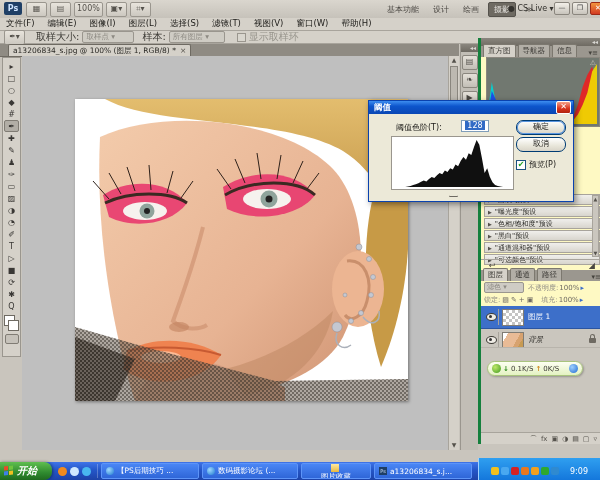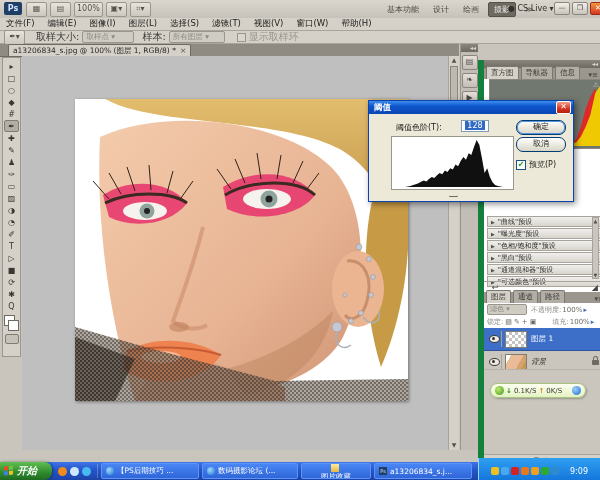--- a/index.html
+++ b/index.html
@@ -43,21 +43,21 @@
   
   #statusrow{left:0;top:450px;width:459px;height:12px;background:#d5d1c9;border-top:1px solid #a8a49c;display:flex;align-items:center;box-sizing:border-box;}
   #minichip{display:flex;align-items:center;margin-left:4px;height:10px;background:#b8b4ac;border:1px solid #8a867e;padding:0 1px;}
   .chipbtn{width:9px;height:8px;background:linear-gradient(#efece5,#c8c4bc);border:1px solid #8a867e;margin-left:1px;font-size:6px;line-height:7px;text-align:center;color:#444;}
   #docinfo{font-size:7.5px;color:#2a2925;margin-left:8px;white-space:nowrap;}
   #hscroll{position:absolute;left:218px;top:1px;width:230px;height:10px;background:#cac6be;border:1px solid #a8a49c;display:flex;align-items:center;font-size:6px;color:#55524c;box-sizing:border-box;}
   
   #iconstrip{left:460px;top:44px;width:18px;height:406px;background:#c2beb6;border-left:1px solid #9a968e;box-sizing:border-box;}
   .striphead{height:8px;background:linear-gradient(#8a867e,#6e6a62);color:#d8d6d2;font-size:6px;text-align:right;padding-right:2px;line-height:8px;}
   .stripbtn{width:14px;height:13px;margin:3px auto 0;background:linear-gradient(#e4e0d8,#c2beb6);border:1px solid #8a867e;border-radius:2px;font-size:8px;text-align:center;line-height:12px;color:#4a4742;}
-  #panelcol{left:478px;top:60px;width:122px;height:406px;background:#ffffff;border-left:6px solid #15803d;box-sizing:border-box;}
+  #panelcol{left:478px;top:38px;width:122px;height:406px;background:#fef9c3;border-left:3px solid #15803d;box-sizing:border-box;}
   .tabs{display:flex;height:11px;background:#9b978f;align-items:flex-end;}
   .ptab{font-size:7.5px;padding:1px 4px;color:#35332f;background:#b2aea6;border:1px solid #7c786f;border-bottom:none;border-radius:2px 2px 0 0;margin-left:2px;white-space:nowrap;}
   .ptab.active{background:#d5d1c9;}
   .panelmenu{margin-left:auto;color:#44423d;font-size:7px;padding-right:2px;}
   #histobox{left:5px;top:19px;width:112px;height:68px;background:#717870;border:1px solid #8a867e;}
   #warn{right:3px;top:1px;color:#c8c4bc;font-size:7px;}
   
   .preset{height:9px;margin:1px 3px 0 3px;background:linear-gradient(#f0efec,#d8d5cd);border:1px solid #a8a49c;display:flex;align-items:center;font-size:7px;color:#2a2925;padding-left:3px;white-space:nowrap;}
   .preset .tri{color:#55524c;font-size:5px;margin-right:3px;}
   #presetscroll{position:absolute;right:1px;top:157px;width:7px;height:62px;background:#cac6be;border:1px solid #a8a49c;font-size:5px;text-align:center;color:#55524c;box-sizing:border-box;}
@@ -361,21 +361,21 @@
         </div>
       <div class="lrow">
         <span class="dropdown" style="width:34px;"><span>滤色</span> ▾</span>
         <span style="margin-left:4px;">不透明度:</span>
         <span style="margin-left:1px;color:#6e6a62;">100%</span>
         <span style="color:#3d6fc9;margin-left:1px;">▸</span>
       </div>
       <div class="lrow">
         <span>锁定:</span>
         <span id="lockicons" style="margin-left:2px;"><span class="lockic">▨</span><span class="lockic">✎</span><span class="lockic">+</span><span class="lockic">▣</span></span>
-        <span style="margin-left:14px;">填充:</span>
+        <span style="margin-left:6px;">填充:</span>
         <span style="margin-left:1px;color:#6e6a62;">100%</span>
         <span style="color:#3d6fc9;margin-left:1px;">▸</span>
       </div>
       <div id="layerrows">
           <div class="layer sel">
             <div class="eyebox">
               <div class="eye"></div>
             </div>
             <div class="thumb checker"></div>
             <span>图层 1</span>

